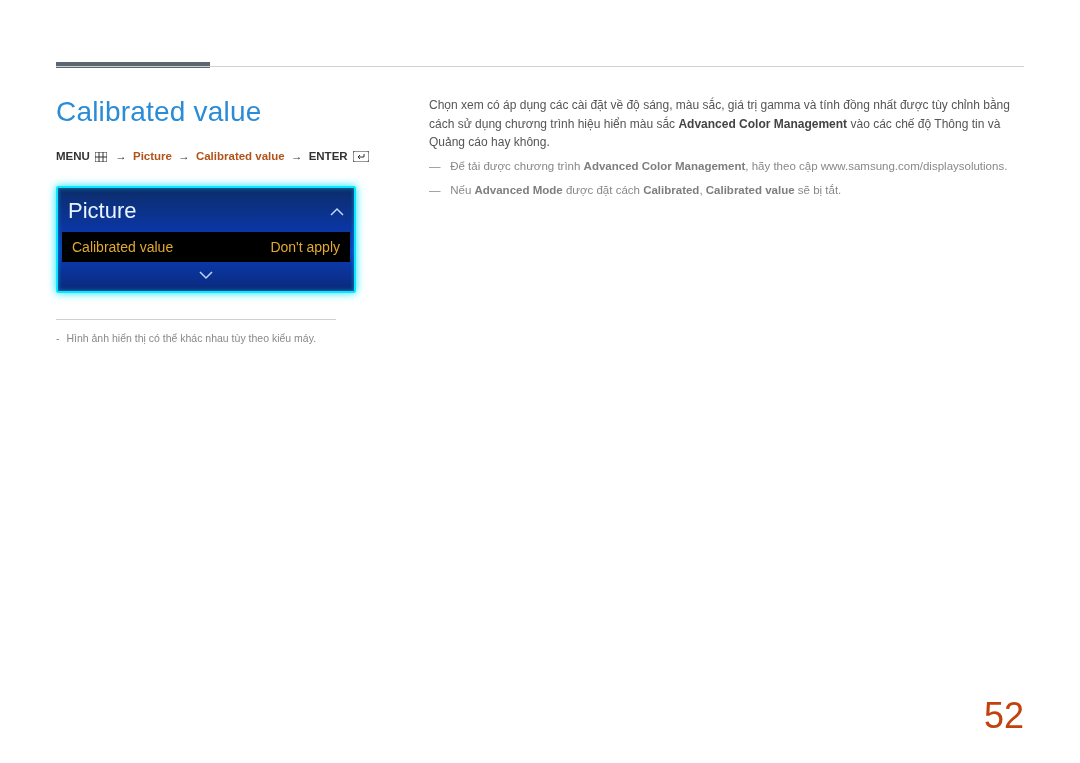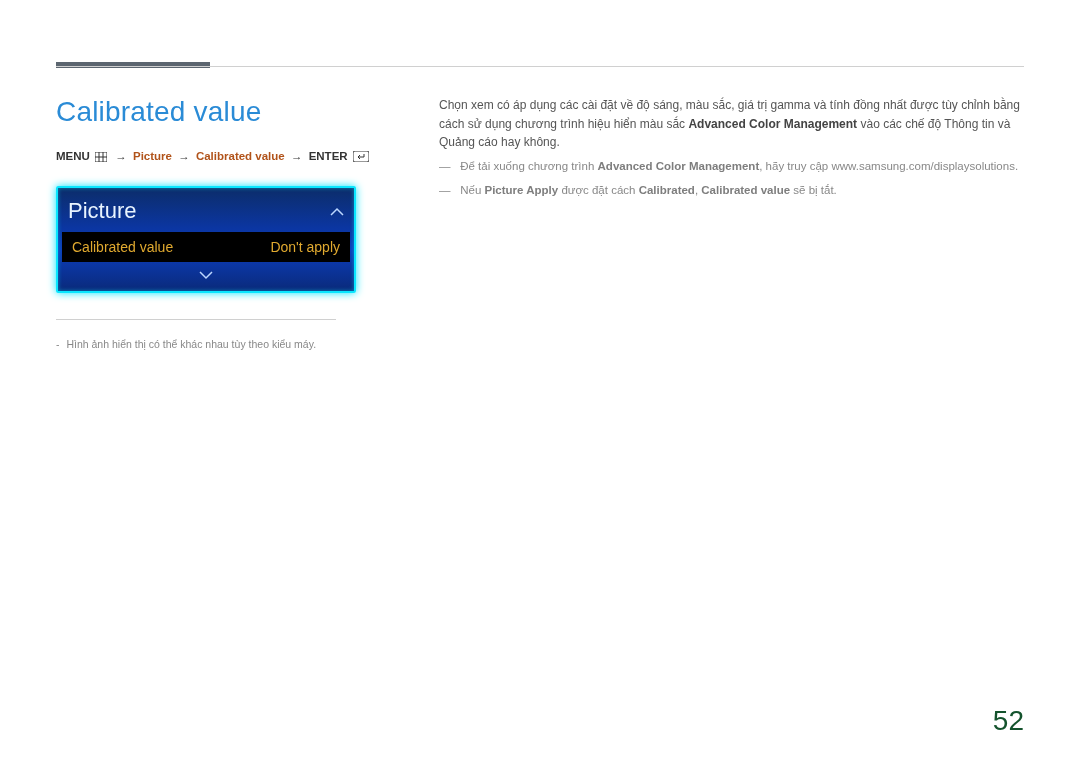--- a/index.html
+++ b/index.html
@@ -30,21 +30,21 @@
       right: 56px;
       border-top: 1px solid #d0d0d0;
     }
     .page {
       position: absolute;
       top: 96px;
       left: 56px;
       right: 56px;
       bottom: 40px;
       display: flex;
-      gap: 43px;
+      gap: 33px;
     }
     .left-col {
       width: 340px;
       flex: none;
     }
     .right-col {
       flex: 1;
       font-size: 12px;
       color: #555;
       line-height: 1.55;
@@ -112,21 +112,21 @@
       font-size: 14px;
     }
     .osd-footer {
       text-align: center;
       padding-top: 6px;
     }
     .footnote {
       font-size: 10.5px;
       color: #888;
       margin-top: 26px;
-      padding-top: 18px;
+      padding-top: 12px;
       border-top: 1px solid #d0d0d0;
       width: 280px;
     }
     .footnote-dash { margin-right: 4px; }
     .bullet-row {
       margin: 8px 0 10px 0;
     }
     .bullet {
       color: #888;
       margin-right: 8px;
@@ -142,22 +142,22 @@
     }
     .note-dash {
       display: inline-block;
       width: 18px;
     }
     .note-strong { font-weight: bold; color: #7e7e7e; }
     .page-number {
       position: absolute;
       bottom: 26px;
       right: 56px;
-      font-size: 28px;
-      color: #14532d;
+      font-size: 36px;
+      color: #c2410c;
       font-weight: 300;
     }
     .body-strong { font-weight: bold; color: #444; }
     .arrow-sep { color: #333; padding: 0 3px; }
   </style>
 </head>
 <body>
 
 <div class="header-bar"></div>
 <div class="header-line"></div>
@@ -220,25 +220,25 @@
   </div>
 
   <div class="right-col">
     <p>
       <span>Chọn xem có áp dụng các cài đặt về độ sáng, màu sắc, giá trị gamma và tính đồng nhất được tùy chỉnh bằng cách sử dụng chương trình hiệu hiển màu sắc </span><span class="body-strong">Advanced Color Management</span><span> vào các chế độ Thông tin và Quảng cáo hay không.</span>
     </p>
 
 
     <div class="note-line">
       <span class="note-dash">―</span>
-      <span>Để tải xuống chương trình </span><span class="note-strong">Advanced Color Management</span><span>, hãy truy cập www.samsung.com/displaysolutions.</span>
+      <span>Để tải được chương trình </span><span class="note-strong">Advanced Color Management</span><span>, hãy theo cập www.samsung.com/displaysolutions.</span>
     </div>
 
     <div class="note-line">
       <span class="note-dash">―</span>
-      <span>Nếu </span><span class="note-strong">Picture Apply</span><span> được đặt cách </span><span class="note-strong">Calibrated</span><span>, </span><span class="note-strong">Calibrated value</span><span> sẽ bị tắt.</span>
+      <span>Nếu </span><span class="note-strong">Advanced Mode</span><span> được đặt cách </span><span class="note-strong">Calibrated</span><span>, </span><span class="note-strong">Calibrated value</span><span> sẽ bị tắt.</span>
     </div>
 
   </div>
 
 </div>
 
 <div class="page-number">52</div>
 
 </body></html>

